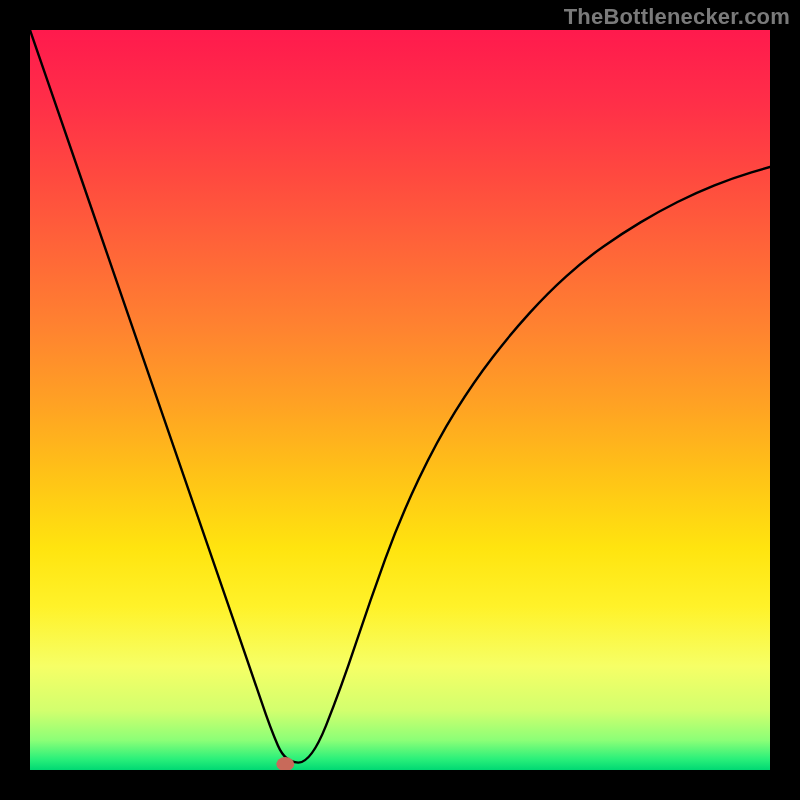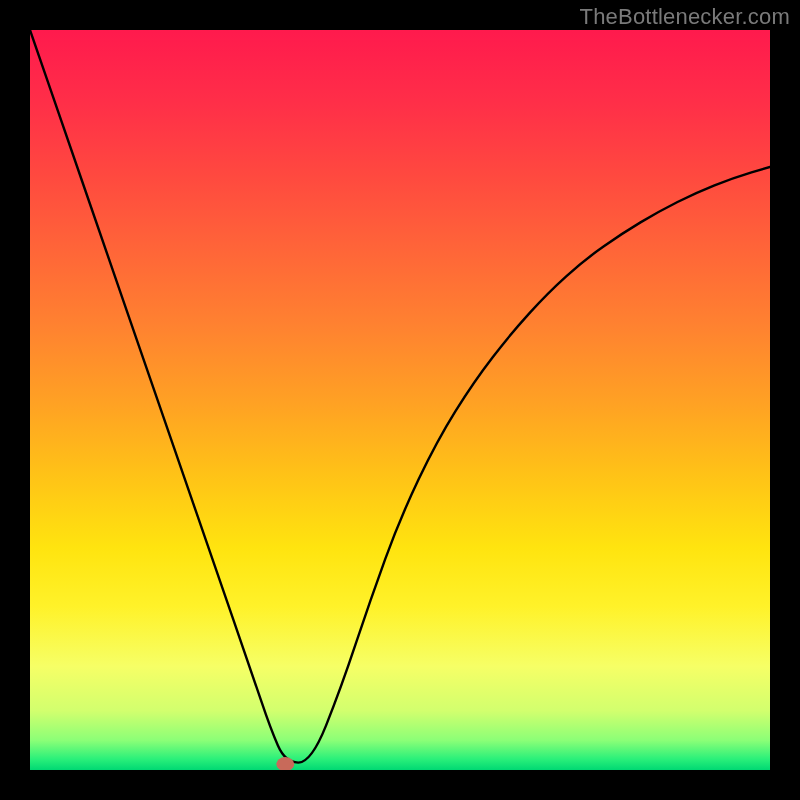--- a/index.html
+++ b/index.html
@@ -29,21 +29,21 @@
     display: block;
     width: 740px;
     height: 740px;
   }
   .watermark {
     position: absolute;
     top: 4px;
     right: 10px;
     color: #7a7a7a;
     font-size: 22px;
-    font-weight: 400;
+    font-weight: 700;
     letter-spacing: 0.2px;
     user-select: none;
   }
 </style>
 </head>
 <body>
 
 <div class="stage">
 
   <div class="plot">

